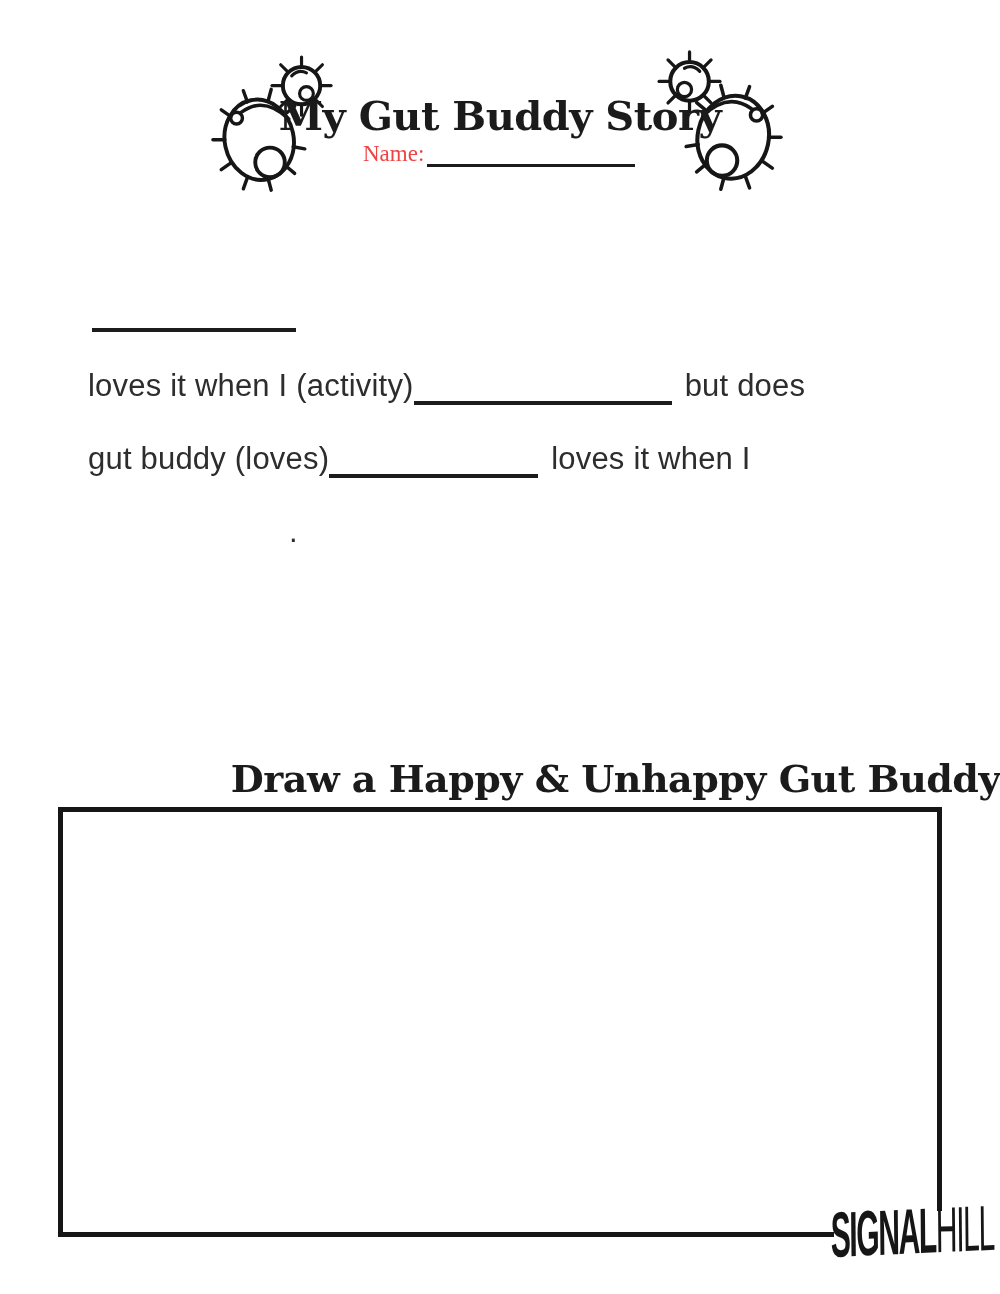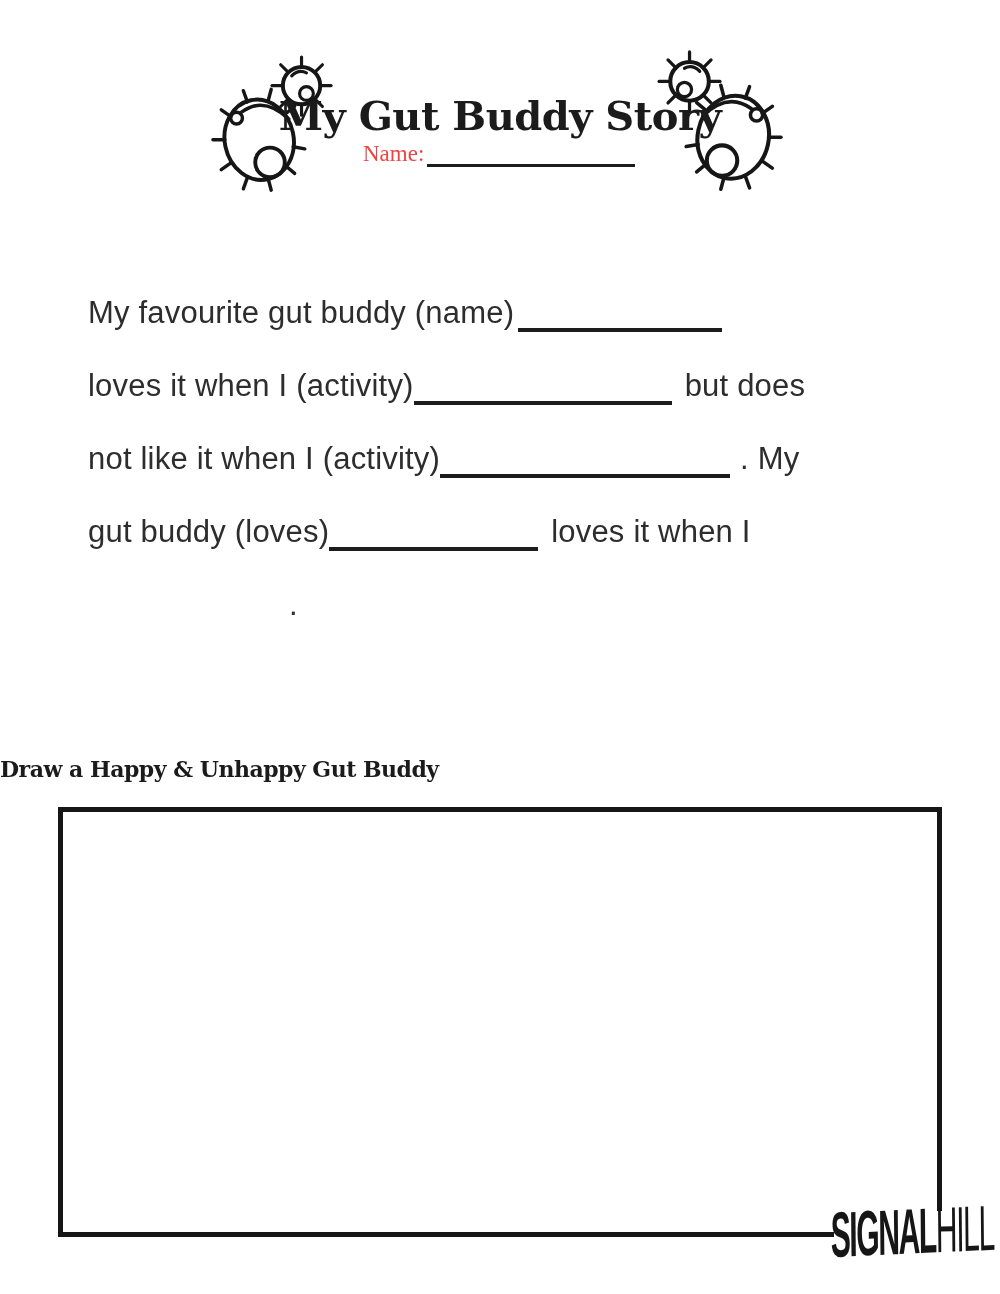--- a/index.html
+++ b/index.html
@@ -52,23 +52,23 @@
   .blank-3{width:290px;}
   .blank-4{width:209px;}
   .blank-5{width:244px;margin-left:6px;}
   .post{margin-left:13px;}
   .post-tight{margin-left:10px;}
   .final-period{margin-left:201px;}
 
   
   .draw-heading{
     position:absolute;left:0;right:0;top:756px;margin:0;
-    text-align:left;
+    text-align:right;
     font-family:"DejaVu Serif","Liberation Serif",serif;
-    font-size:22px;font-weight:bold;letter-spacing:-0.5px;
+    font-size:38px;font-weight:bold;letter-spacing:-0.5px;
     color:#1b1b1b;
   }
   .box-border{position:absolute;background:#161616;}
   .box-top{left:58px;top:807px;width:884px;height:5px;}
   .box-left{left:58px;top:807px;width:5px;height:430px;}
   .box-right{left:937px;top:807px;width:5px;height:404px;}
   .box-bottom{left:58px;top:1232px;width:776px;height:5px;}
 
   
   .logo{
@@ -133,27 +133,24 @@
   </svg>
 
   <h1 class="title">My Gut Buddy Story</h1>
 
   <div class="name-row">
     <span>Name:</span><span class="name-line"></span>
   </div>
 
   <div class="story">
     <p class="story-line">
-      <span>My favourite gut buddy (name)</span><span class="blank blank-1"></span>
+      <span class="blank blank-1"></span>
     </p>
     <p class="story-line">
       <span>loves it when I (activity)</span><span class="blank blank-2"></span><span class="post">but does</span>
-    </p>
-    <p class="story-line">
-      <span>not like it when I (activity)</span><span class="blank blank-3"></span><span class="post post-tight">. My</span>
     </p>
     <p class="story-line">
       <span>gut buddy (loves)</span><span class="blank blank-4"></span><span class="post">loves it when I</span>
     </p>
     <p class="story-line">
       <span class="final-period">.</span>
     </p>
   </div>
 
   <h2 class="draw-heading">Draw a Happy &amp; Unhappy Gut Buddy</h2>

